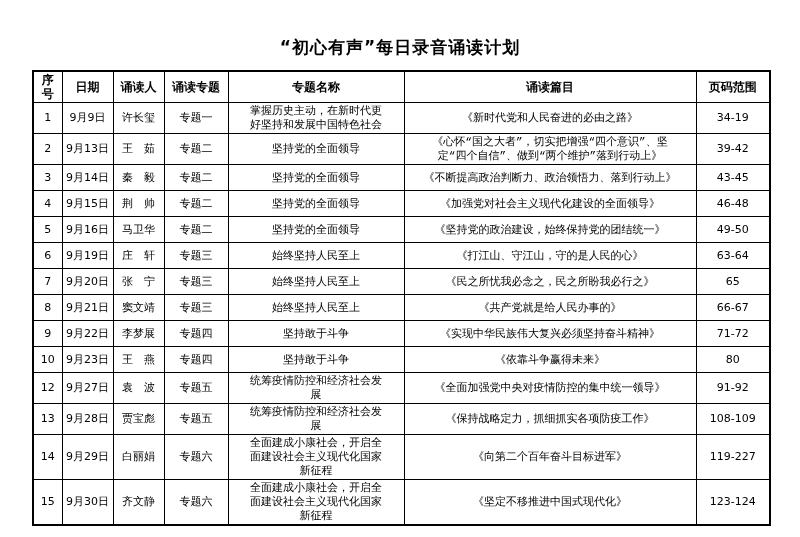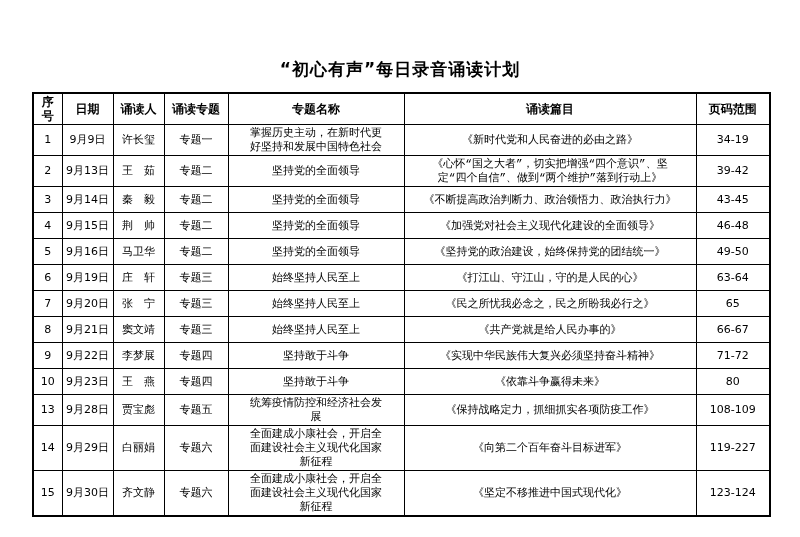--- a/index.html
+++ b/index.html
@@ -2,21 +2,21 @@
 <html><head>
 <meta charset="utf-8">
 <style>
   html,body { margin:0; padding:0; background:#ffffff; }
   body {
     width:800px; height:537px;
     font-family:"DejaVu Sans", "Liberation Sans", sans-serif;
     color:#000;
     overflow:hidden;
   }
-  .page { width:800px; height:537px; background:#fff; box-sizing:border-box; padding-top:58px; }
+  .page { width:800px; height:537px; background:#fff; box-sizing:border-box; padding-top:36px; }
   .doc-title {
     text-align:center;
     font-size:17px;
     font-weight:bold;
     letter-spacing:1px;
     margin:0 0 11px 0;
   }
   table.plan {
     border-collapse:collapse;
     margin-left:32px;
@@ -100,21 +100,21 @@
           <td class="col-passage">《心怀“国之大者”，切实把增强“四个意识”、坚
 定“四个自信”、做到“两个维护”落到行动上》</td>
           <td class="col-pages">39-42</td>
         </tr>
         <tr>
           <td class="col-no">3</td>
           <td class="col-date">9月14日</td>
           <td class="col-reader">秦　毅</td>
           <td class="col-topic">专题二</td>
           <td class="col-topic_name">坚持党的全面领导</td>
-          <td class="col-passage">《不断提高政治判断力、政治领悟力、政治执行力》</td>
+          <td class="col-passage">《不断提高政治判断力、政治领悟力、落到行动上》</td>
           <td class="col-pages">43-45</td>
         </tr>
         <tr>
           <td class="col-no">4</td>
           <td class="col-date">9月15日</td>
           <td class="col-reader">荆　帅</td>
           <td class="col-topic">专题二</td>
           <td class="col-topic_name">坚持党的全面领导</td>
           <td class="col-passage">《加强党对社会主义现代化建设的全面领导》</td>
           <td class="col-pages">46-48</td>
@@ -165,20 +165,30 @@
           <td class="col-pages">71-72</td>
         </tr>
         <tr>
           <td class="col-no">10</td>
           <td class="col-date">9月23日</td>
           <td class="col-reader">王　燕</td>
           <td class="col-topic">专题四</td>
           <td class="col-topic_name">坚持敢于斗争</td>
           <td class="col-passage">《依靠斗争赢得未来》</td>
           <td class="col-pages">80</td>
+        </tr>
+        <tr>
+          <td class="col-no">12</td>
+          <td class="col-date">9月27日</td>
+          <td class="col-reader">袁　波</td>
+          <td class="col-topic">专题五</td>
+          <td class="col-topic_name">统筹疫情防控和经济社会发
+展</td>
+          <td class="col-passage">《全面加强党中央对疫情防控的集中统一领导》</td>
+          <td class="col-pages">91-92</td>
         </tr>
         <tr>
           <td class="col-no">13</td>
           <td class="col-date">9月28日</td>
           <td class="col-reader">贾宝彪</td>
           <td class="col-topic">专题五</td>
           <td class="col-topic_name">统筹疫情防控和经济社会发
 展</td>
           <td class="col-passage">《保持战略定力，抓细抓实各项防疫工作》</td>
           <td class="col-pages">108-109</td>

